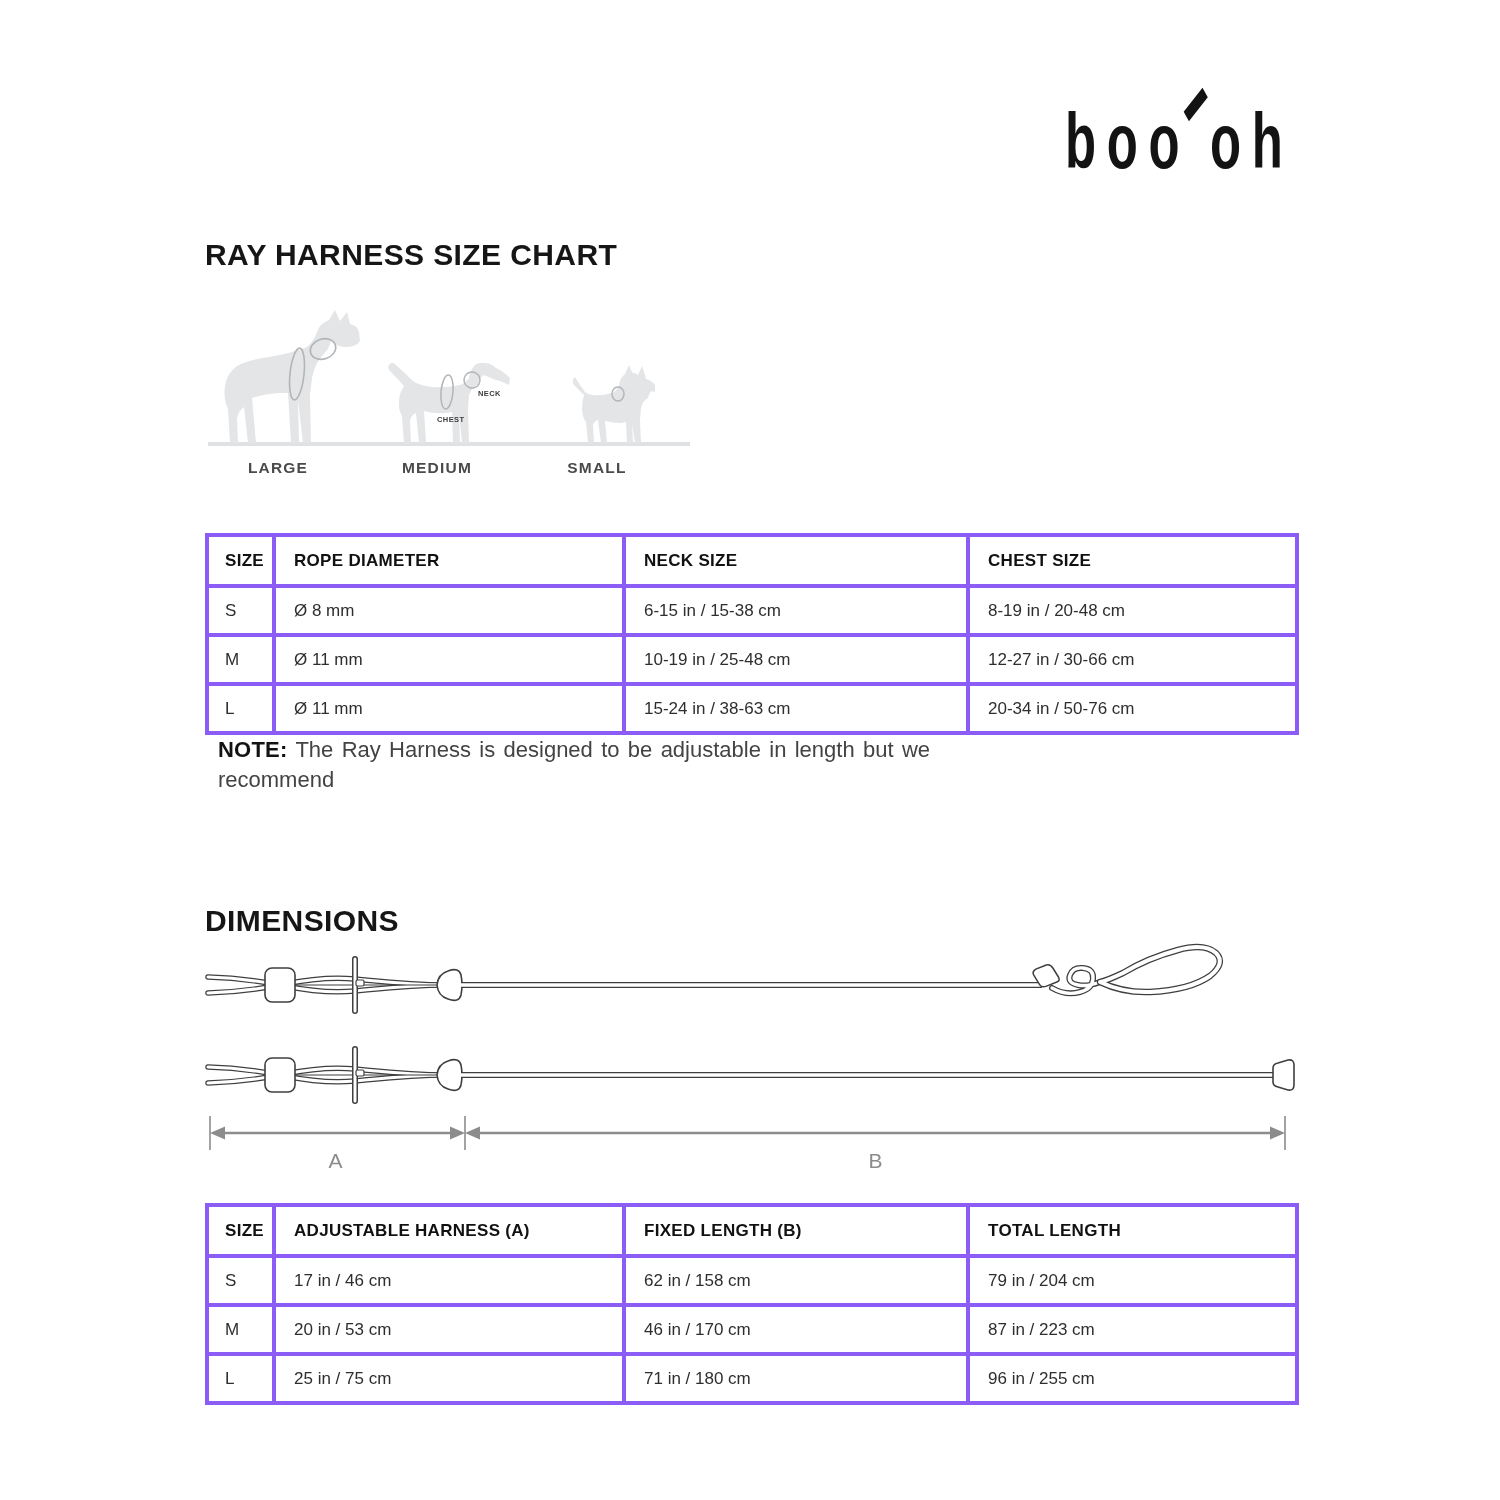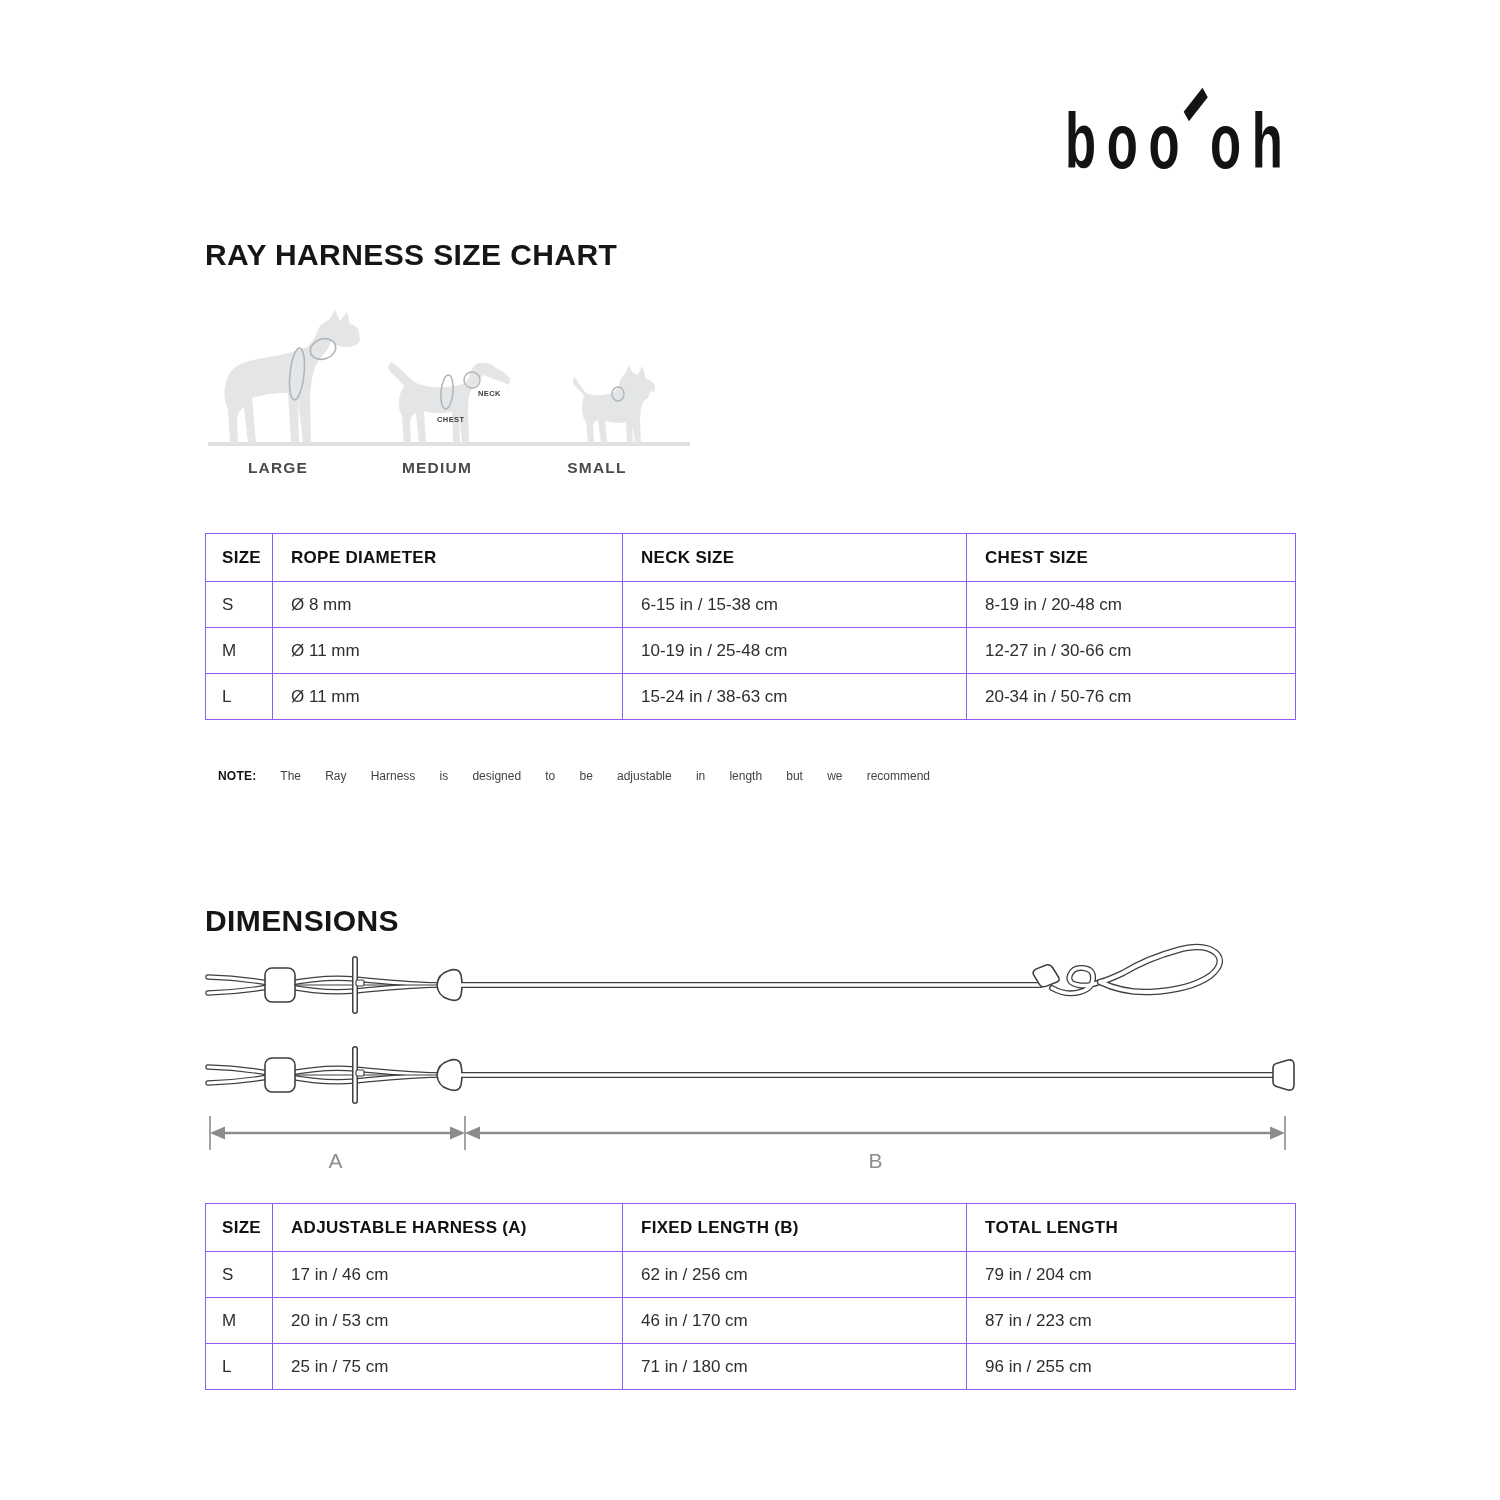--- a/index.html
+++ b/index.html
@@ -28,31 +28,31 @@
     font-size:30px;font-weight:700;letter-spacing:0.4px;color:#161616;line-height:28px;
   }
   #harness-title{left:205px;top:241px;}
   #dimensions-title{left:205px;top:896px;margin-top:11px;}
 
   
   table.spec{
     border-collapse:collapse;table-layout:fixed;width:1090px;background:#fff;
   }
   table.spec th,table.spec td{
-    border:1px solid #8b5cf6;text-align:left;vertical-align:middle;
+    border:4px solid #8b5cf6;text-align:left;vertical-align:middle;
     font-size:17px;padding:0 10px 0 18px;overflow:hidden;white-space:nowrap;
   }
   table.spec th{height:47px;font-weight:700;color:#111;letter-spacing:0.3px;}
   table.spec td{height:45px;color:#2e2e2e;}
   table.spec th:first-child,table.spec td:first-child{padding-left:16px;}
   #harness-table{left:205px;top:533px;}
   #dimensions-table{left:205px;top:1203px;}
 
   
-  .note{left:218px;top:761px;width:712px;font-size:12px;color:#434343;}
+  .note{left:218px;top:735px;width:712px;font-size:22px;color:#434343;}
   .note .jline{text-align:justify;text-align-last:justify;line-height:30px;}
   .note .nline{line-height:30px;}
   .note b{color:#131313;font-weight:700;letter-spacing:0.2px;}
 
   svg text{font-family:"Liberation Sans",sans-serif;}
   .dog-label{font-size:15.5px;font-weight:700;fill:#4a4a4a;letter-spacing:1.2px;}
   .tiny-label{font-size:7.5px;font-weight:700;fill:#3c3c3c;letter-spacing:0.4px;}
   .dim-label{font-size:21px;fill:#8c8c8c;letter-spacing:1px;}
 </style>
 </head>
@@ -227,21 +227,21 @@
         <th>SIZE</th>
         <th>ADJUSTABLE HARNESS (A)</th>
         <th>FIXED LENGTH (B)</th>
         <th>TOTAL LENGTH</th>
       </tr>
     </thead>
     <tbody>
       <tr>
         <td>S</td>
         <td>17 in / 46 cm</td>
-        <td>62 in / 256 cm</td>
+        <td>62 in / 158 cm</td>
         <td>79 in / 204 cm</td>
       </tr>
       <tr>
         <td>M</td>
         <td>20 in / 53 cm</td>
         <td>46 in / 170 cm</td>
         <td>87 in / 223 cm</td>
       </tr>
       <tr>
         <td>L</td>

